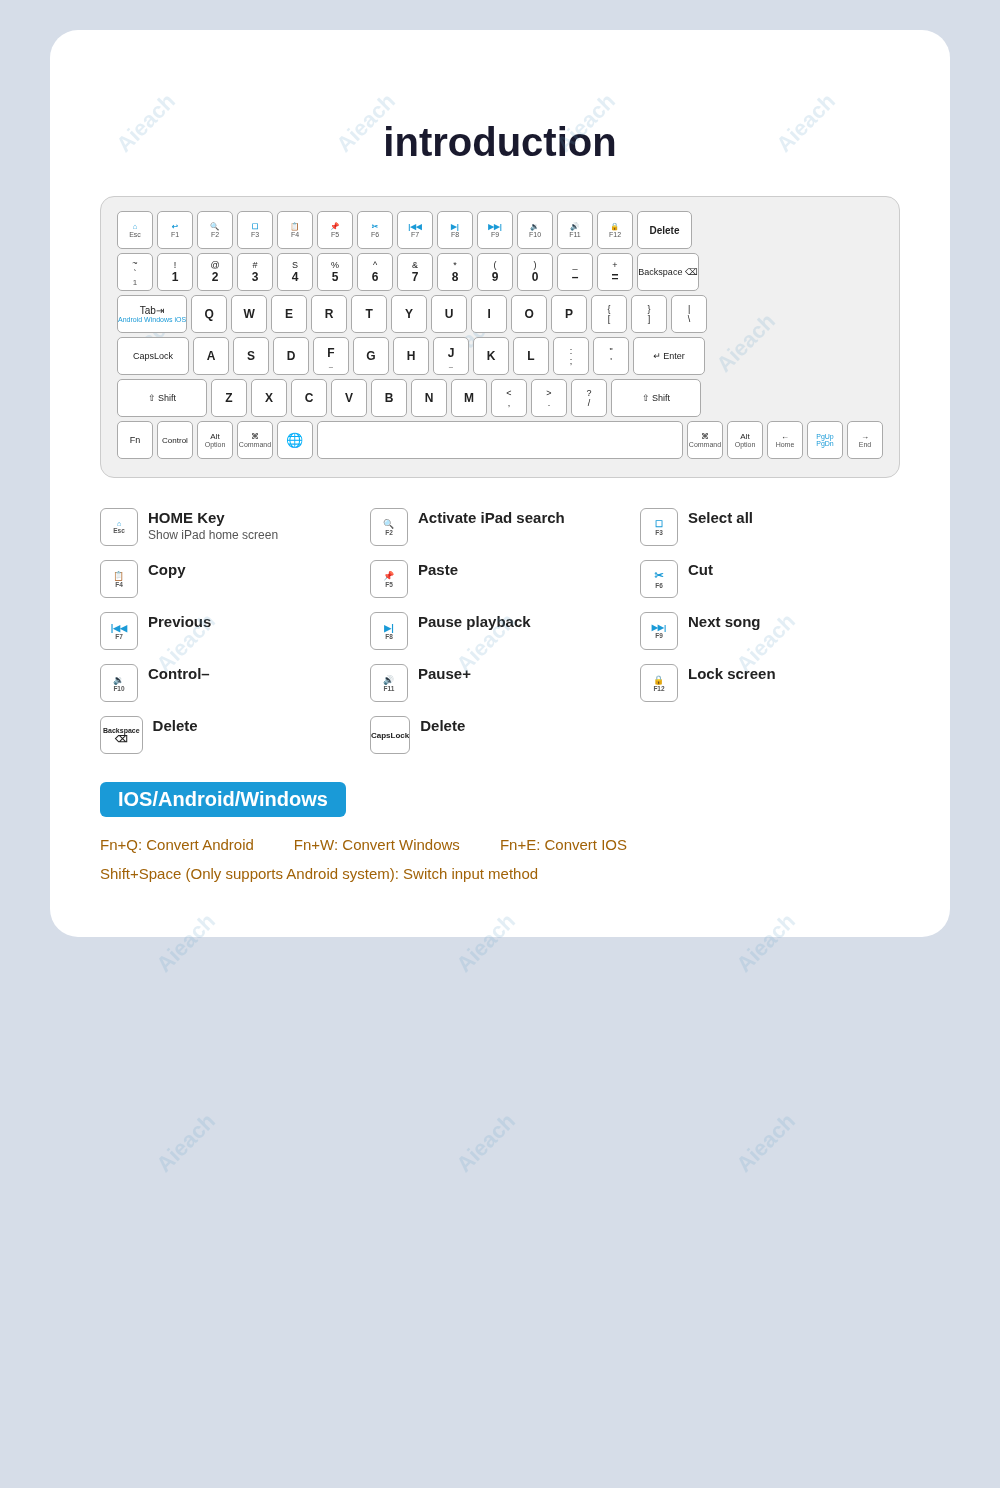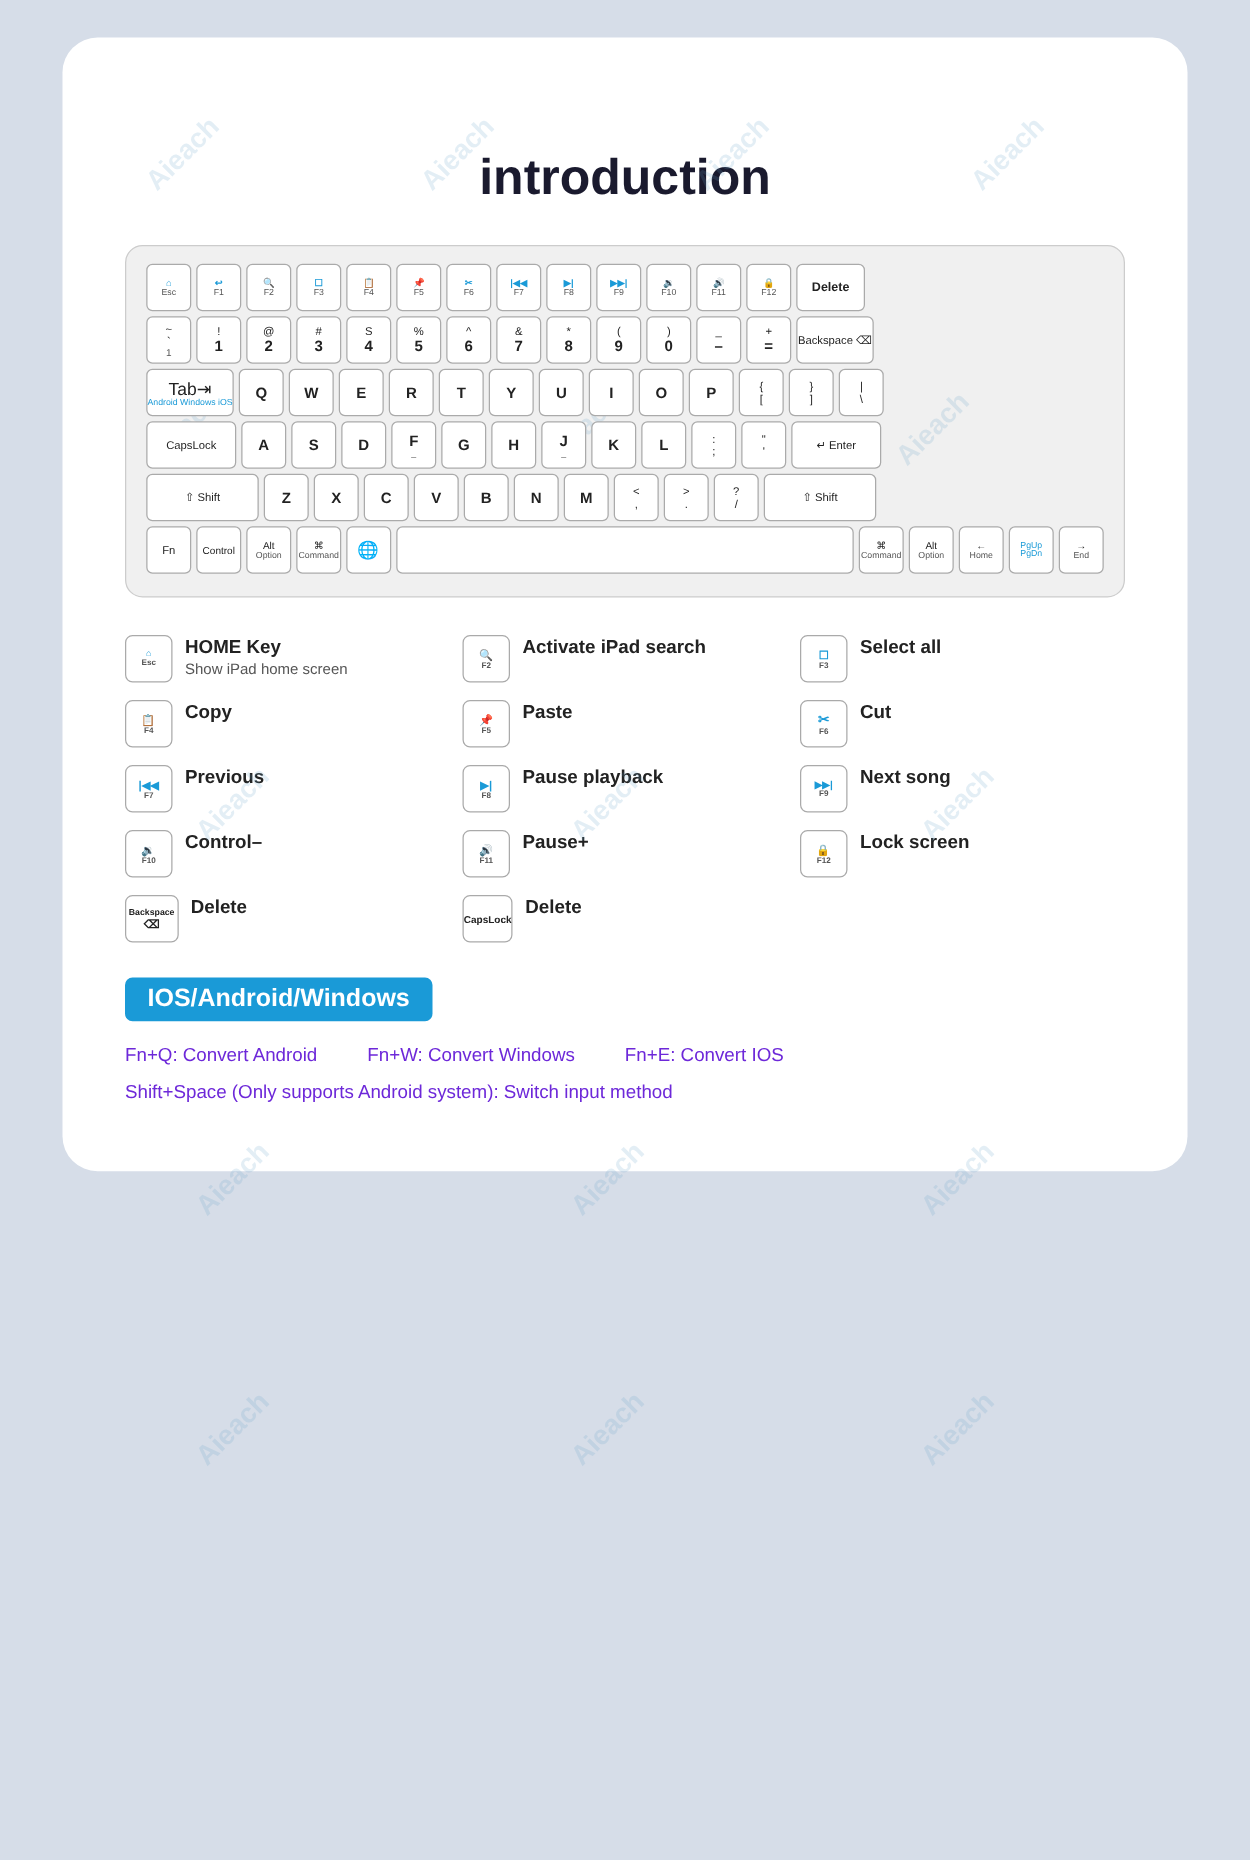--- a/index.html
+++ b/index.html
@@ -148,21 +148,21 @@
       color: #fff;
       font-size: 20px;
       font-weight: 700;
       padding: 6px 18px;
       border-radius: 6px;
       display: inline-block;
       margin-bottom: 14px;
     }
     .platform-info {
       font-size: 15px;
-      color: #6d28d9;
+      color: #a16207;
       line-height: 1.8;
     }
     .platform-row {
       display: flex;
       gap: 40px;
       margin-bottom: 2px;
     }
 
     
     .watermark {
@@ -316,21 +316,21 @@
           <span style="font-size:9px">+</span>
           <span class="main-label">=</span>
         </div>
       <div class="key key-backspace">
           <span style="font-size:9px">Backspace ⌫</span>
         </div>
     </div>
 
     <div class="kb-row">
       <div class="key key-tab">
-        <span style="font-size:14px">Tab⇥</span>
+        <span style="font-size:10px">Tab⇥</span>
         <span style="font-size:7px;color:#1a9ad7">Android Windows iOS</span>
       </div>
       <div class="key key-small">
           <span class="main-label">Q</span>
         </div>
       <div class="key key-small">
           <span class="main-label">W</span>
         </div>
       <div class="key key-small">
           <span class="main-label">E</span>

